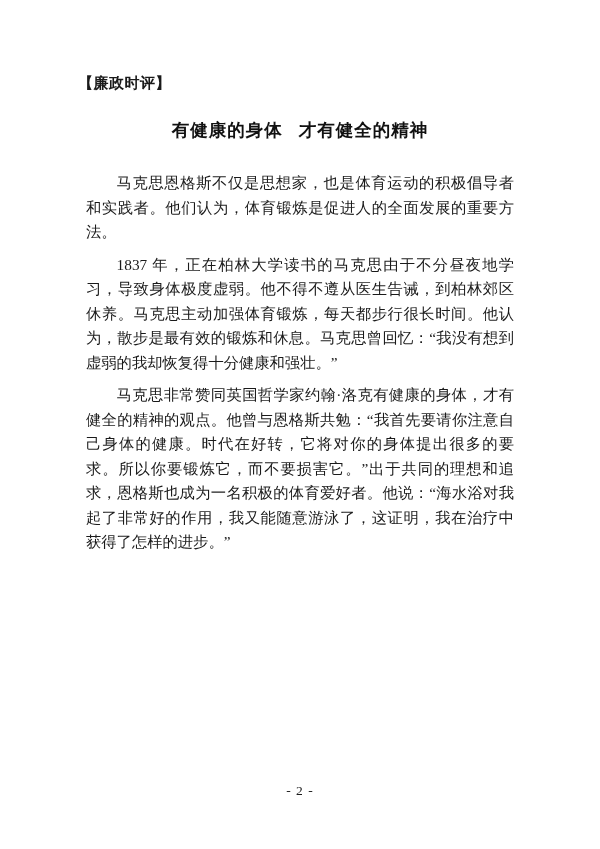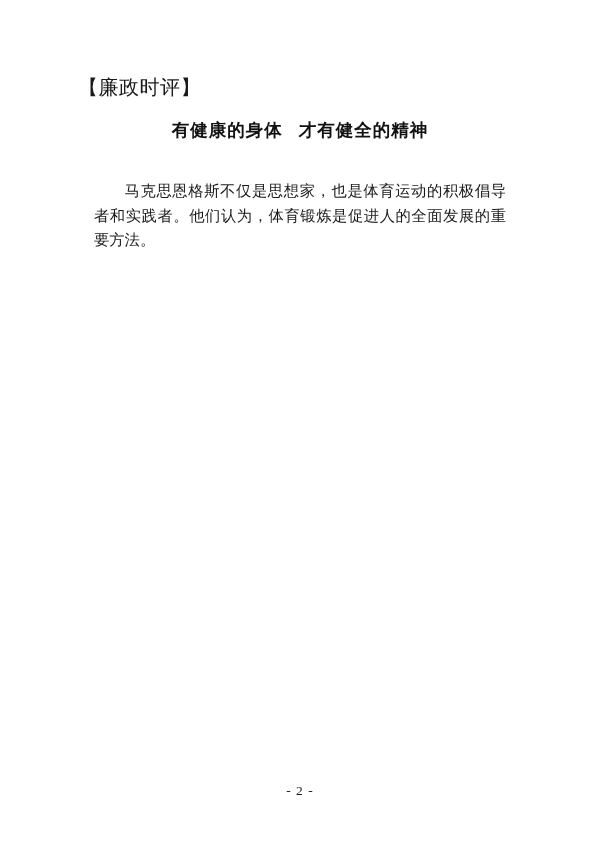--- a/index.html
+++ b/index.html
@@ -13,23 +13,24 @@
     height: 849px;
     background: #ffffff;
     color: #1a1a1a;
     font-family: "Liberation Serif", "DejaVu Serif", serif;
     overflow: hidden;
   }
   .header-tag {
     position: absolute;
     left: 78px;
     top: 74px;
-    font-size: 20px;
+    font-size: 15px;
     letter-spacing: 0.5px;
     white-space: nowrap;
+    font-weight: bold;
   }
   .doc-title {
     position: absolute;
     left: 0;
     top: 118px;
     width: 100%;
     margin: 0;
     text-align: center;
     font-family: "Liberation Sans", "DejaVu Sans", sans-serif;
     font-weight: bold;
@@ -42,21 +43,21 @@
     position: absolute;
     left: 78px;
     top: 163px;
     width: 444px;
     font-size: 15.3px;
     line-height: 24.5px;
     text-align: justify;
     text-justify: inter-ideograph;
   }
   .body-text p {
-    margin: 16px;
+    margin: 8px;
     padding: 0;
     text-indent: 2em;
   }
   .page-number {
     position: absolute;
     left: 0;
     top: 783px;
     width: 100%;
     text-align: center;
     font-size: 13.5px;
@@ -67,17 +68,19 @@
 <body>
 
 <div class="page">
 
   <div class="header-tag">【廉政时评】</div>
 
   <h1 class="doc-title">有健康的身体 才有健全的精神</h1>
 
   <div class="body-text">
     <p>马克思恩格斯不仅是思想家，也是体育运动的积极倡导者和实践者。他们认为，体育锻炼是促进人的全面发展的重要方法。</p>
+    <p>1837 年，正在柏林大学读书的马克思由于不分昼夜地学习，导致身体极度虚弱。他不得不遵从医生告诫，到柏林郊区休养。马克思主动加强体育锻炼，每天都步行很长时间。他认为，散步是最有效的锻炼和休息。马克思曾回忆：“我没有想到虚弱的我却恢复得十分健康和强壮。”</p>
+    <p>马克思非常赞同英国哲学家约翰·洛克有健康的身体，才有健全的精神的观点。他曾与恩格斯共勉：“我首先要请你注意自己身体的健康。时代在好转，它将对你的身体提出很多的要求。所以你要锻炼它，而不要损害它。”出于共同的理想和追求，恩格斯也成为一名积极的体育爱好者。他说：“海水浴对我起了非常好的作用，我又能随意游泳了，这证明，我在治疗中获得了怎样的进步。”</p>
   </div>
 
   <div class="page-number">- 2 -</div>
 
 </div>
 
 </body></html>

